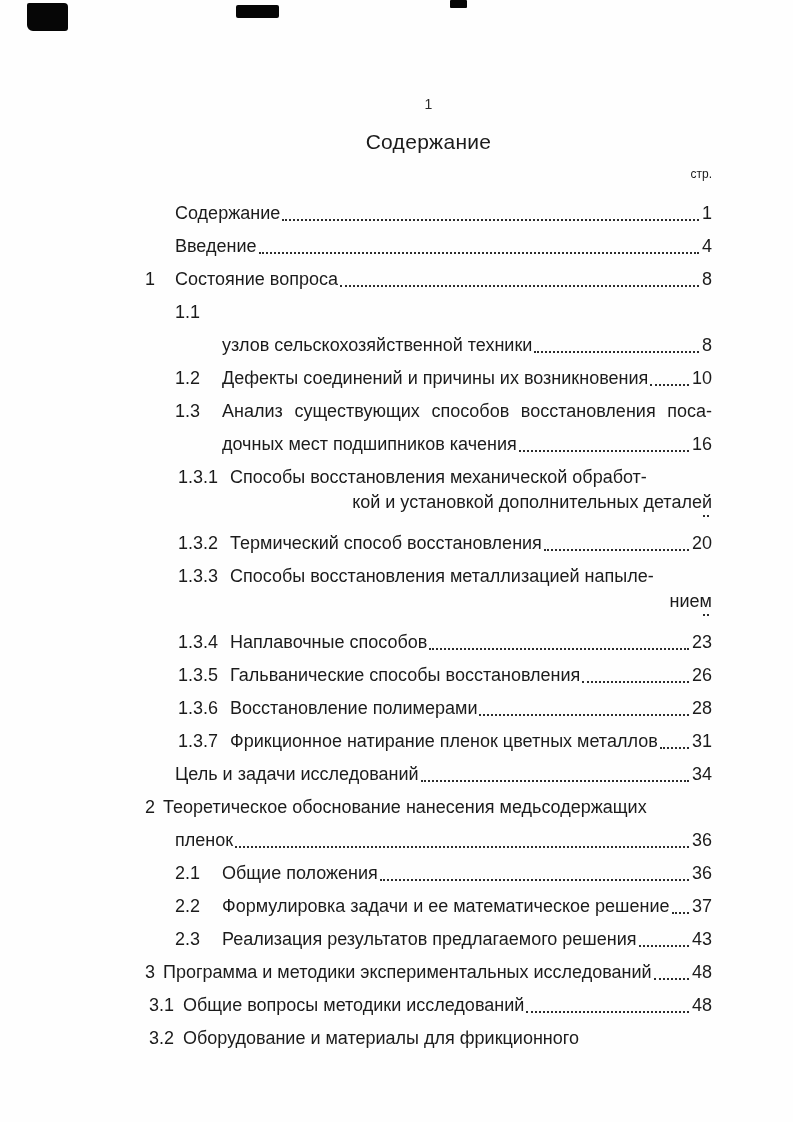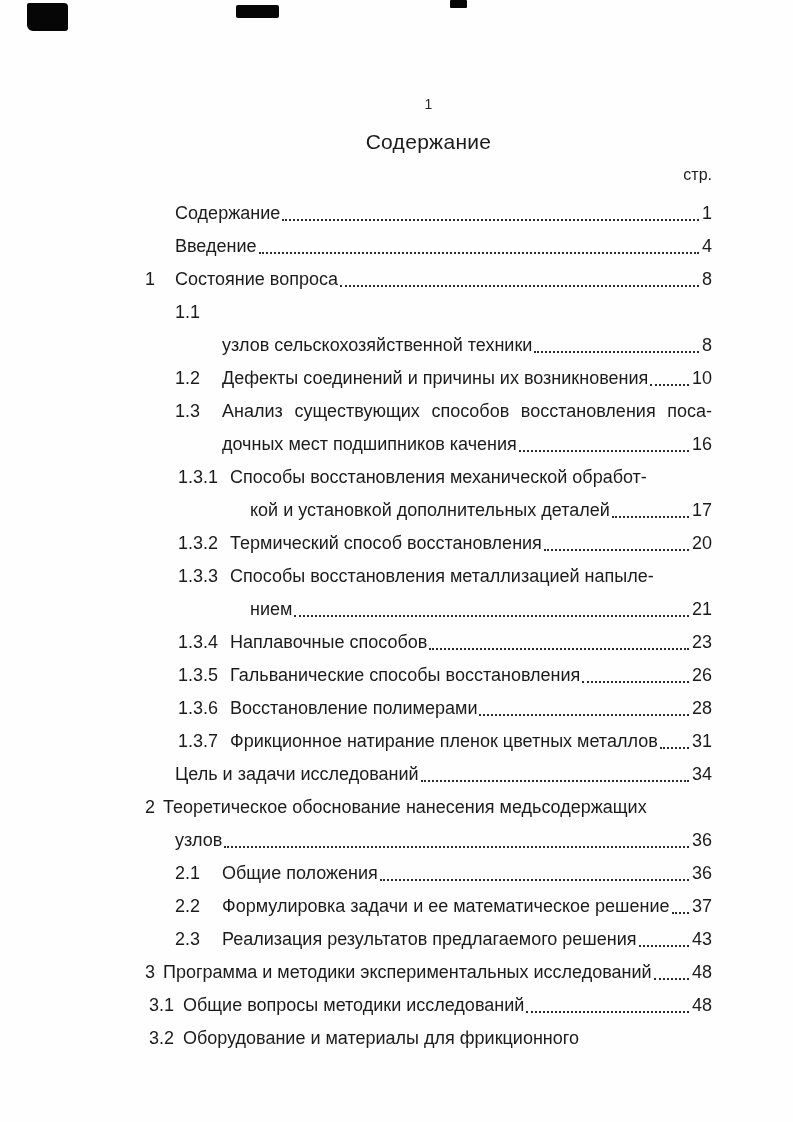--- a/index.html
+++ b/index.html
@@ -36,21 +36,21 @@
   }
   .title {
     text-align: center;
     font-size: 21px;
     line-height: 24px;
     margin-bottom: 10px;
     letter-spacing: 0.3px;
   }
   .str-label {
     text-align: right;
-    font-size: 16px;
+    font-size: 12px;
     line-height: 21px;
     margin-bottom: 8px;
   }
   .toc-line {
     display: flex;
     align-items: flex-end;
     height: 33px;
     font-size: 18px;
     line-height: 25px;
     overflow: hidden;
@@ -78,21 +78,21 @@
   .pg {
     flex: 0 0 auto;
   }
   
   .lv-t   { margin-left: 30px; }
   .lv-ch1 { margin-left: 0; }
   .lv-ch  { margin-left: 0; }
   .lv-s1  { margin-left: 30px; }
   .lv-s1c { margin-left: 77px; justify-content: center; }
   .lv-s2  { margin-left: 33px; }
-  .lv-s2c { margin-left: 105px; }
+  .lv-s2c { margin-left: 105px; flex-direction: column; }
   .lv-c3s { margin-left: 4px; }
   .lv-c3c { margin-left: 60px; }
   
   .lv-ch1 .num { width: 30px; }
   .lv-ch  .num { width: 18px; }
   .lv-s1  .num { width: 47px; }
   .lv-s2  .num { width: 52px; }
   .lv-c3s .num { width: 34px; }
 </style>
 </head>
@@ -198,21 +198,21 @@
         <div class="toc-line lv-t">
           <span class="txt">Цель и задачи исследований</span>
           <span class="leader"></span>
           <span class="pg">34</span>
         </div>
         <div class="toc-line lv-ch">
           <span class="num">2</span>
           <span class="txt">Теоретическое обоснование нанесения медьсодержащих</span>
         </div>
         <div class="toc-line lv-t">
-          <span class="txt">узлов</span>
+          <span class="txt">пленок</span>
           <span class="leader"></span>
           <span class="pg">36</span>
         </div>
         <div class="toc-line lv-s1">
           <span class="num">2.1</span>
           <span class="txt">Общие положения</span>
           <span class="leader"></span>
           <span class="pg">36</span>
         </div>
         <div class="toc-line lv-s1">

